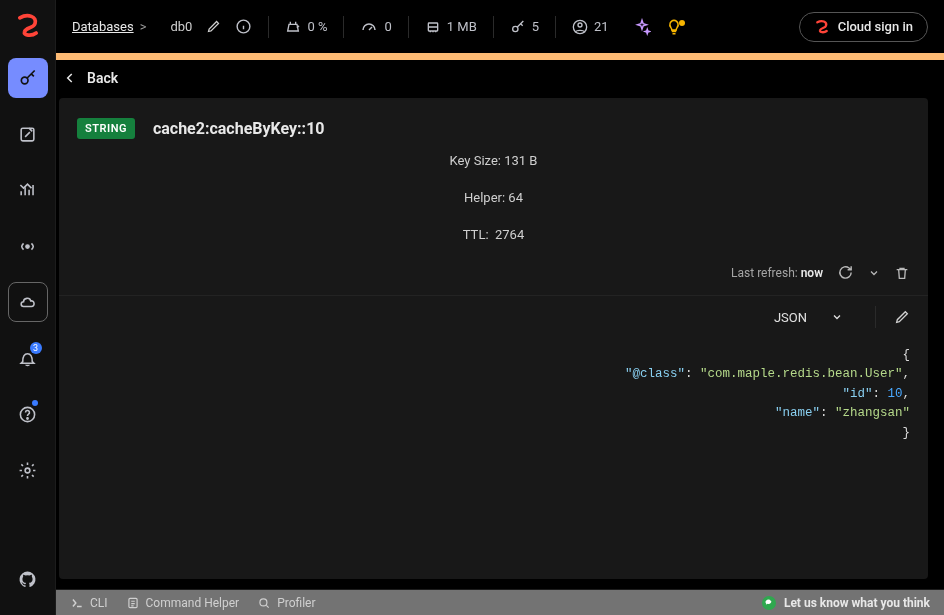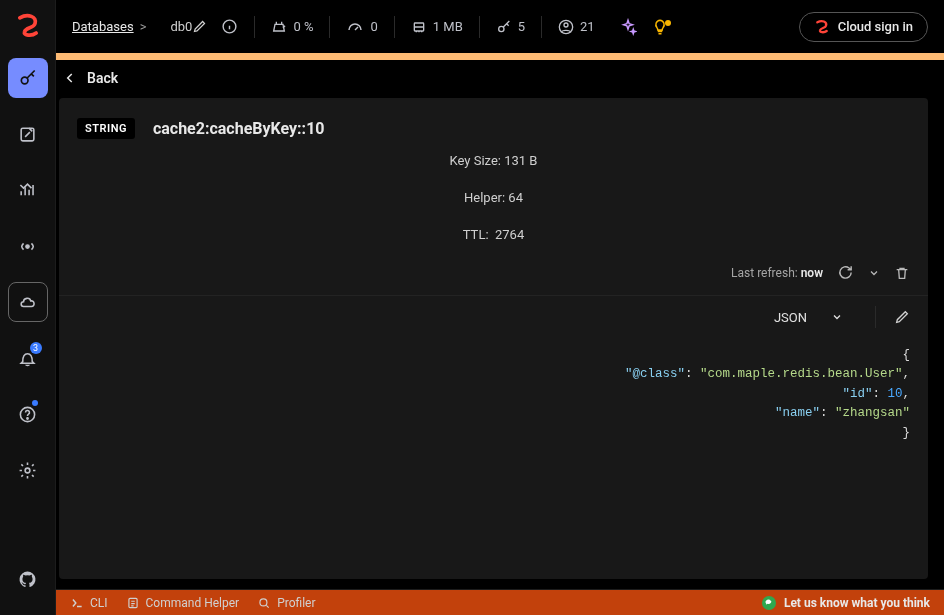--- a/index.html
+++ b/index.html
@@ -85,21 +85,21 @@
     height: 60px;
     display: flex;
     align-items: center;
     padding: 0 16px;
     gap: 14px;
     border-bottom: 7px solid #fdba74;
   }
   .breadcrumb { display: flex; align-items: center; gap: 6px; }
   .breadcrumb a { color: var(--text); text-decoration: underline; }
   .breadcrumb .sep { color: var(--muted); }
-  .dbname { display:flex; align-items:center; gap:0; color:#d0d0d0; margin-left:10px;}
+  .dbname { display:flex; align-items:center; gap:14px; color:#d0d0d0; margin-left:10px;}
   .top-icon { color: #bfc1c9; display:flex; align-items:center; gap:6px; }
   .vdiv { width:1px; height:22px; background:#2a2a2a; margin: 0 2px; }
   .spark { color: #f7b500; position:relative; }
   .spark .ydot { position:absolute; top:2px; right:-2px; width:6px; height:6px; background:#f7b500; border-radius:50%; }
   .cloud-btn {
     margin-left: auto;
     display:flex; align-items:center; gap:8px;
     border: 1px solid #555;
     border-radius: 18px;
     padding: 6px 14px;
@@ -127,21 +127,21 @@
     background: var(--panel);
     border-radius: 4px;
     display:flex; flex-direction:column;
     overflow: hidden;
   }
   .key-head {
     padding: 20px 18px 8px 18px;
     display:flex; align-items:center; gap:18px;
   }
   .type-badge {
-    background: #000000;
+    background: #15803d;
     color: #fff;
     font-size: 11px;
     font-weight: 600;
     letter-spacing: .5px;
     border-radius: 3px;
     padding: 4px 8px;
   }
   .key-name { font-weight: 700; font-size: 16px; }
   .key-stats {
     padding: 6px 18px 14px 18px;
@@ -186,21 +186,21 @@
   
   .footer {
     position:absolute;
     left:56px; right:0; bottom:0;
     height:26px;
     border-top:1px solid #1c1c1c;
     display:flex; align-items:center;
     gap: 18px;
     padding: 0 14px;
     font-size: 12px;
-    background: #c2410c;
+    background: #737373;
   }
   .footer .item { display:flex; align-items:center; gap:6px; color:#d0d0d0; }
   .footer .feedback { margin-left:auto; display:flex; align-items:center; gap:8px; font-weight:700; }
   .life { width:14px; height:14px; background:#2fa84f; border-radius:50%; display:flex; align-items:center; justify-content:center;}
   .life svg { width:9px; height:9px; fill:#fff; }
   svg { display:block; }
 </style>
 </head>
 <body>
 

